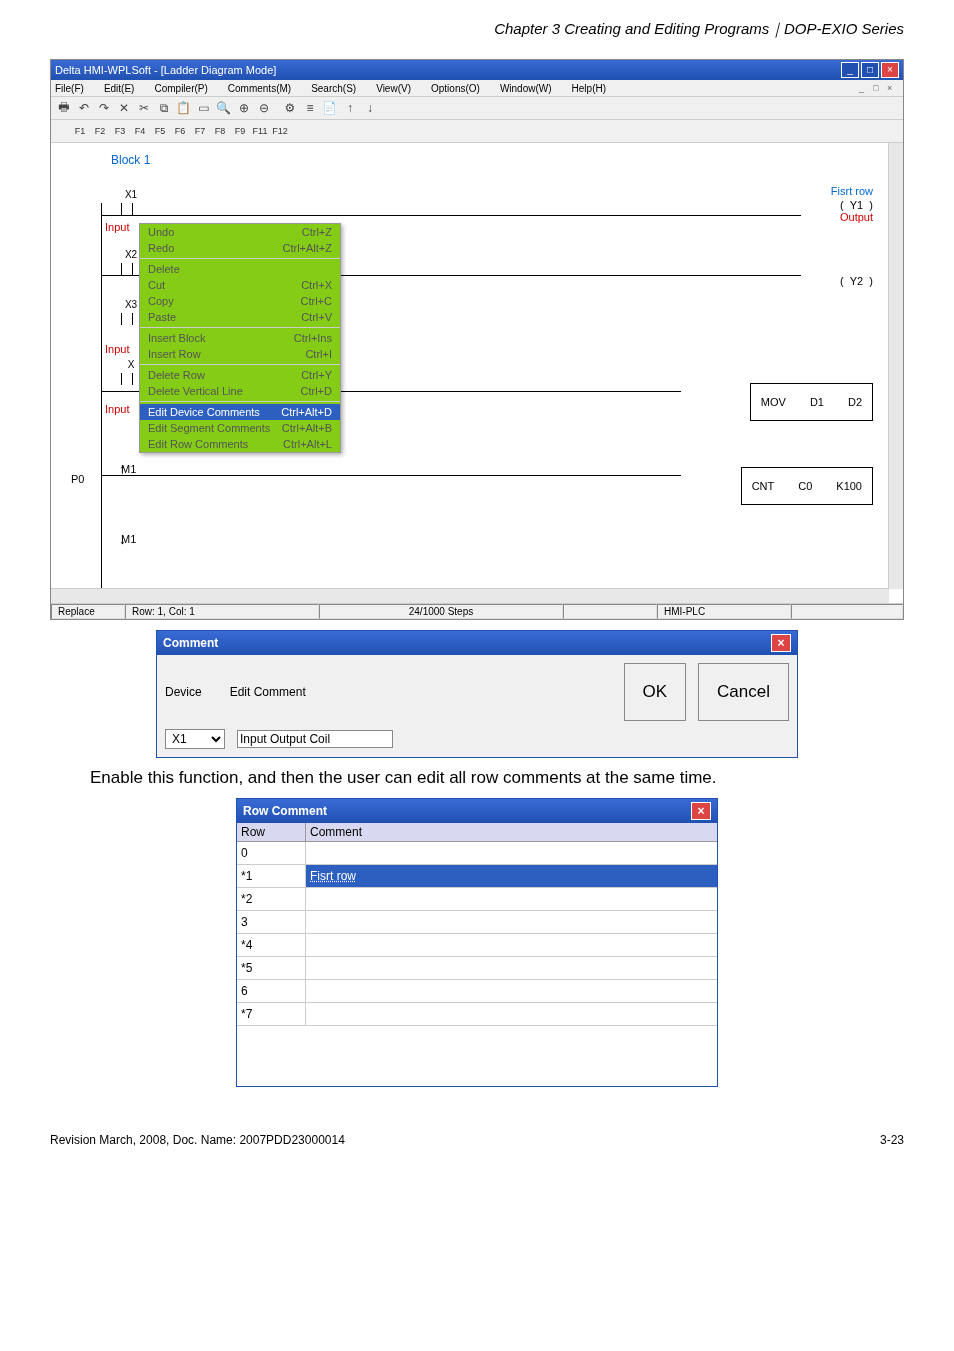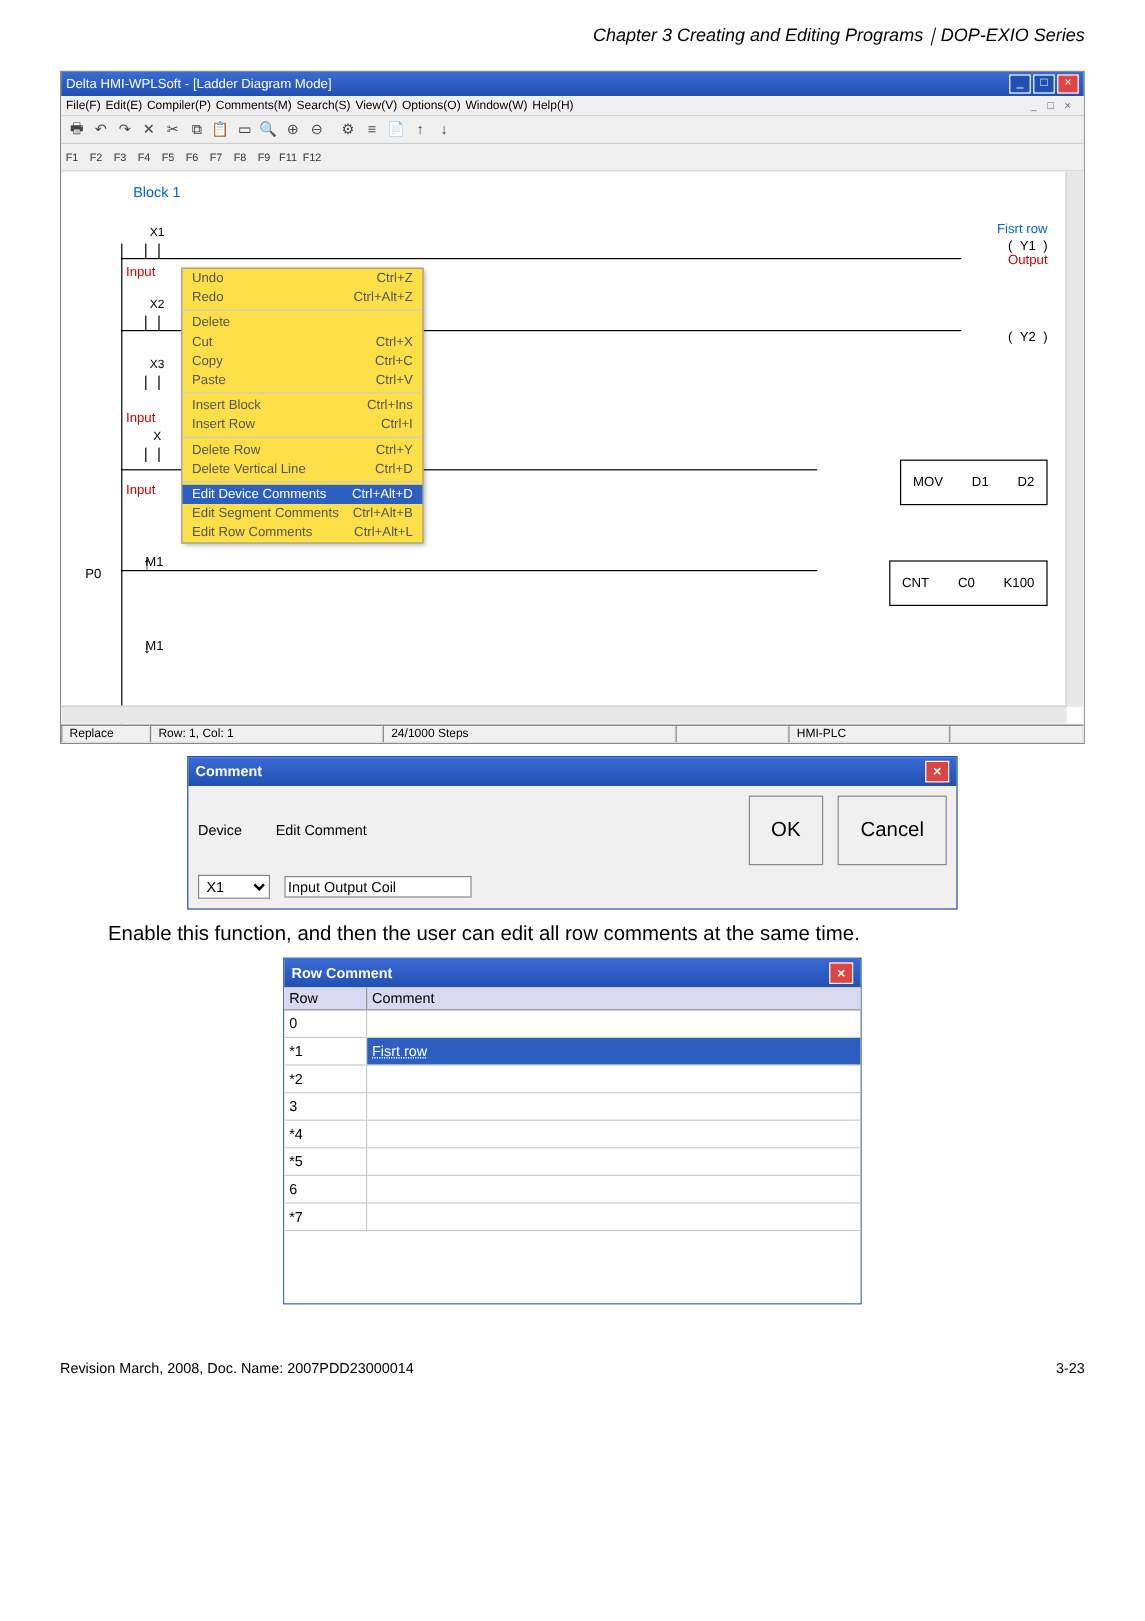--- a/index.html
+++ b/index.html
@@ -5,42 +5,42 @@
   body{margin:0;font-family:Arial,sans-serif;background:#fff;color:#000;width:954px}
   .page-header{display:flex;justify-content:space-between;padding:20px 50px 10px;font-family:Arial}
   .page-header-text{font-weight:normal;font-style:italic;font-size:15px}
   .content{padding:0 50px}
   .app-window{border:1px solid #888;margin:10px 0;font-size:11px;position:relative}
   .title-bar{background:linear-gradient(#3a6bd6,#2050b0);color:#fff;padding:2px 4px;display:flex;align-items:center;justify-content:space-between}
   .title-text{font-size:11px}
   .win-btns{display:flex;gap:2px}
   .win-btn{width:16px;height:14px;background:#d44;color:#fff;font-size:10px;text-align:center;line-height:14px;border:1px solid #fff}
   .win-btn.min,.win-btn.max{background:#2050b0}
-  .menu-bar{background:#f0f0f0;padding:2px 4px;display:flex;gap:4px;border-bottom:1px solid #ccc;font-size:10px}
+  .menu-bar{background:#f0f0f0;padding:2px 4px;display:flex;gap:20px;border-bottom:1px solid #ccc;font-size:10px}
   .menu-bar span{display:flex;align-items:center;gap:2px}
   .inner-win-btns{margin-left:auto;display:flex;gap:2px}
   .inner-win-btn{width:12px;height:12px;font-size:9px;text-align:center;color:#666}
   .toolbar{background:#f0f0f0;padding:2px 4px;display:flex;gap:2px;border-bottom:1px solid #ccc}
   .tb-icon{width:18px;height:18px;display:inline-flex;align-items:center;justify-content:center;font-size:12px;color:#444}
   .tb-sep{width:4px}
-  .fkey-bar{background:#f0f0f0;padding:2px 0;display:flex;gap:2px;border-bottom:1px solid #ccc;font-size:9px}
+  .fkey-bar{background:#f0f0f0;padding:2px 20px;display:flex;gap:2px;border-bottom:1px solid #ccc;font-size:9px}
   .fkey{width:18px;height:18px;display:inline-flex;align-items:center;justify-content:center;color:#333}
   .ladder-area{background:#fff;position:relative;height:460px;overflow:hidden}
   .scroll-v{position:absolute;right:0;top:0;bottom:14px;width:14px;background:#e8e8e8;border-left:1px solid #ccc}
   .scroll-h{position:absolute;left:0;right:14px;bottom:0;height:14px;background:#e8e8e8;border-top:1px solid #ccc}
   .block-lbl{position:absolute;left:60px;top:10px;color:#06c;font-size:12px}
   .contact{position:absolute;font-size:11px;color:#000}
   .contact .sym{display:inline-block;border-left:1px solid #000;border-right:1px solid #000;width:10px;height:12px;position:relative}
   .contact .top-lbl{position:absolute;top:-14px;left:0;width:20px;text-align:center;font-size:10px}
   .input-lbl{color:#c00;font-size:11px}
   .output-coil{position:absolute;right:30px;font-size:11px}
   .coil-lbl{color:#c00}
   .fisrt-row{position:absolute;right:30px;top:42px;color:#06c;font-size:11px}
   .instr-box{position:absolute;border:1px solid #000;padding:12px 10px;font-size:11px;display:flex;gap:24px}
-  .context-menu{position:absolute;left:100px;top:80px;background:#fde047;border:1px solid #999;box-shadow:2px 2px 4px rgba(0,0,0,.3);font-size:11px;width:200px;z-index:10}
+  .context-menu{position:absolute;left:88px;top:80px;background:#84cc16;border:1px solid #999;box-shadow:2px 2px 4px rgba(0,0,0,.3);font-size:11px;width:200px;z-index:10}
   .ctx-item{display:flex;justify-content:space-between;padding:2px 8px;color:#555}
   .ctx-item.sel{background:#2c5fc0;color:#fff}
   .ctx-sep{height:1px;background:#ccc;margin:2px 0}
   .p0{position:absolute;left:20px;top:330px;font-size:11px}
   .m-contact{position:absolute;font-size:11px}
   .arrow-sym{font-size:14px}
   .status-bar{background:#f0f0f0;border-top:1px solid #ccc;display:flex;font-size:10px}
   .status-cell{border:1px inset #ddd;padding:1px 6px}
   .comment-dlg{width:640px;margin:10px auto;border:1px solid #2050b0;background:#f0f0f0;font-size:12px}
   .dlg-title{background:linear-gradient(#3a6bd6,#2050b0);color:#fff;padding:3px 6px;display:flex;justify-content:space-between;align-items:center;font-weight:bold}
@@ -254,21 +254,21 @@
           </div>
         </div>
 
     <div class="scroll-v"></div>
     <div class="scroll-h"></div>
   </div>
 
   <div class="status-bar">
     <span class="status-cell" style="width:60px">Replace</span>
     <span class="status-cell" style="width:180px">Row: 1, Col: 1</span>
-    <span class="status-cell" style="width:230px;">24/1000 Steps</span>
+    <span class="status-cell" style="width:230px;text-align:center">24/1000 Steps</span>
     <span class="status-cell" style="width:80px"></span>
     <span class="status-cell" style="width:120px">HMI-PLC</span>
     <span class="status-cell" style="flex:1"></span>
   </div>
 </div>
 
 <div class="comment-dlg">
   <div class="dlg-title">
     <span>Comment</span>
     <span class="dlg-close">×</span>

